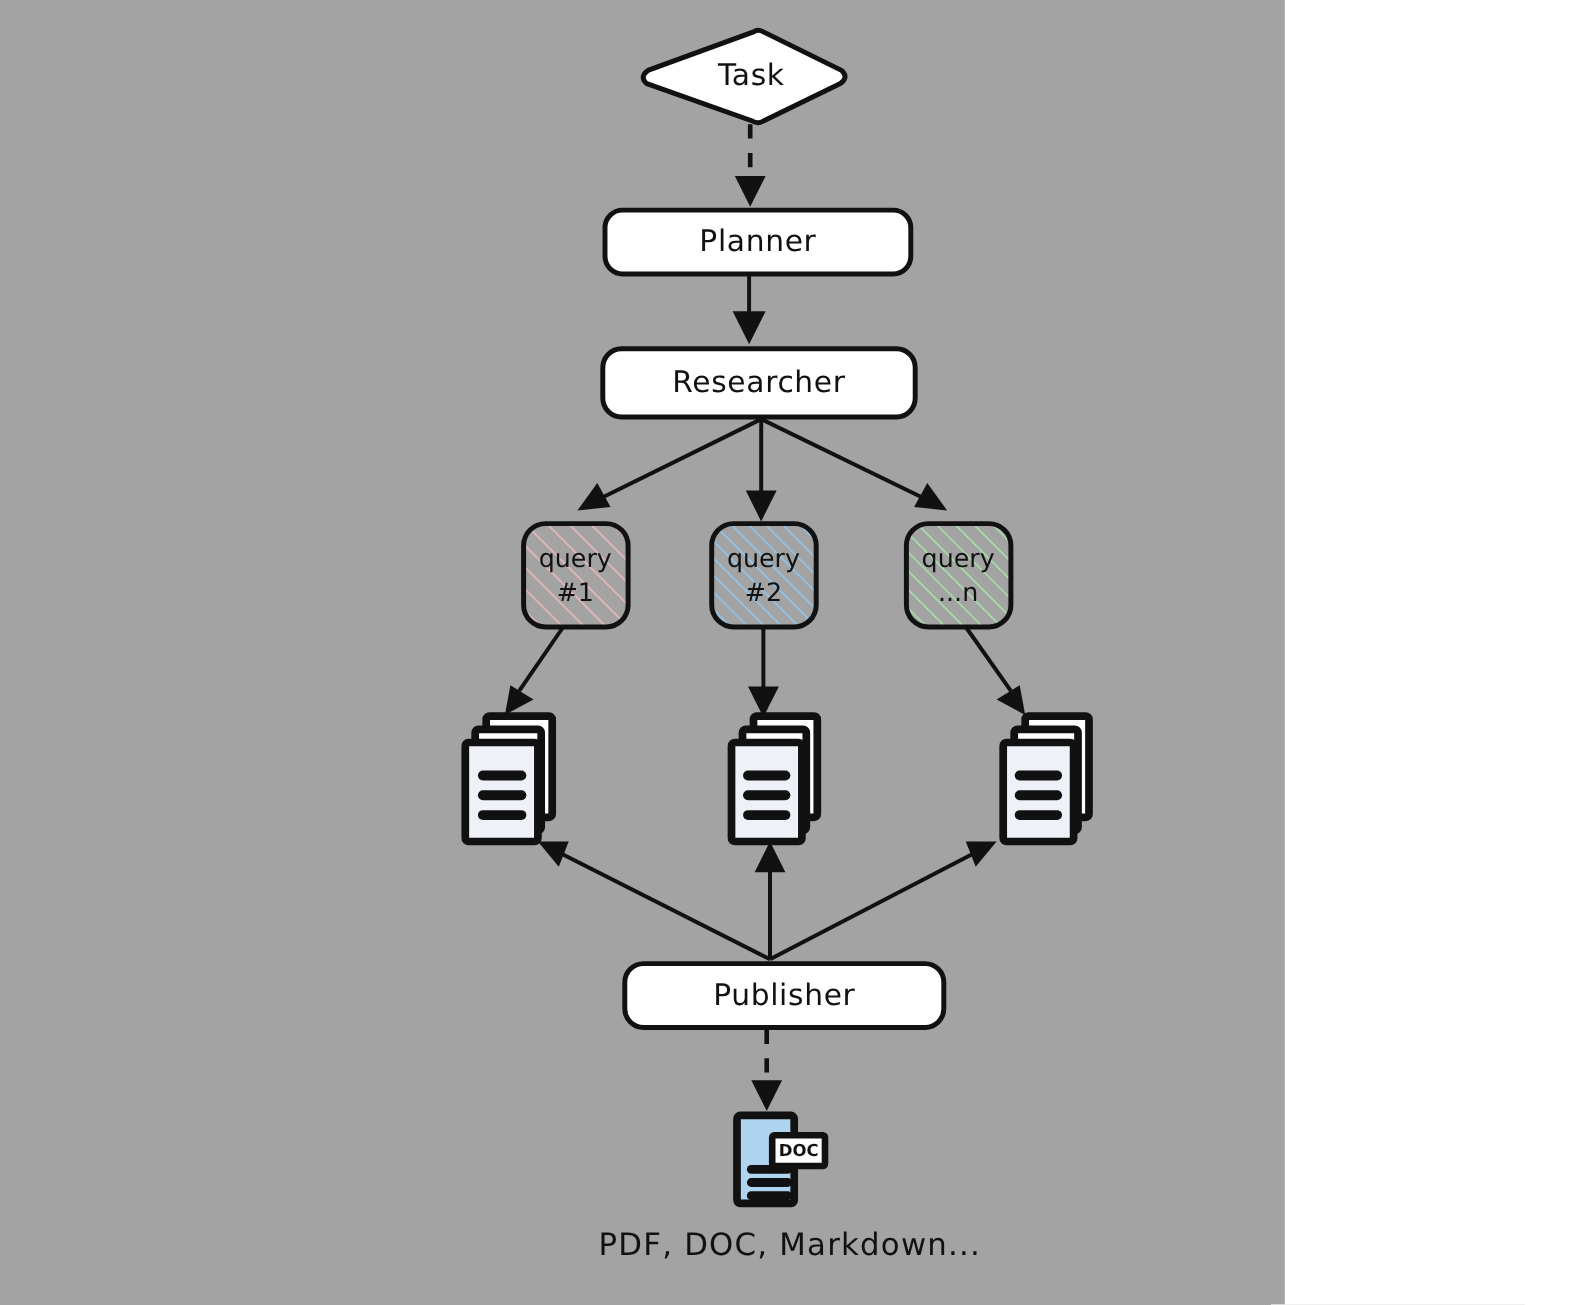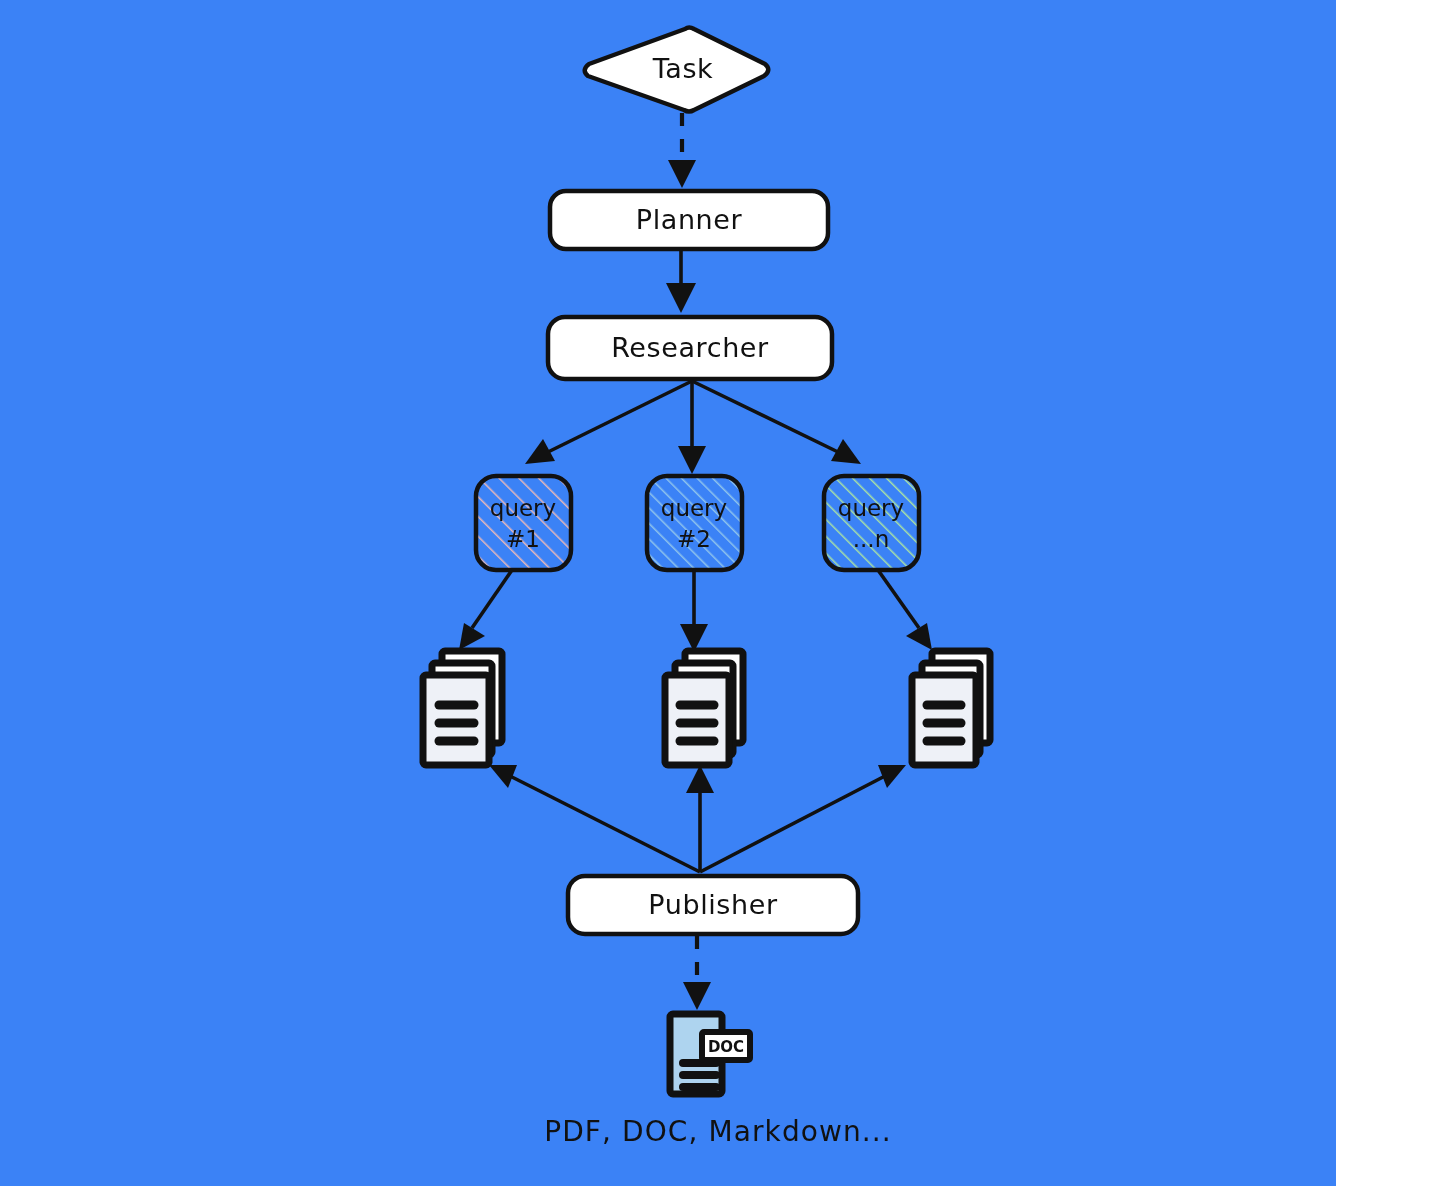--- a/index.html
+++ b/index.html
@@ -5,23 +5,23 @@
   html, body {
     margin: 0;
     padding: 0;
     background: #ffffff;
   }
   body {
     font-family: "DejaVu Sans", sans-serif;
   }
   #canvas {
     position: relative;
-    width: 1336px;
+    width: 1168px;
     height: 1186px;
-    background: #3b82f6;
+    background: #a3a3a3;
     overflow: hidden;
   }
   #diagram-svg {
     position: absolute;
     top: 0;
     left: 0;
     width: 1432px;
     height: 1186px;
   }
   .node-label {

